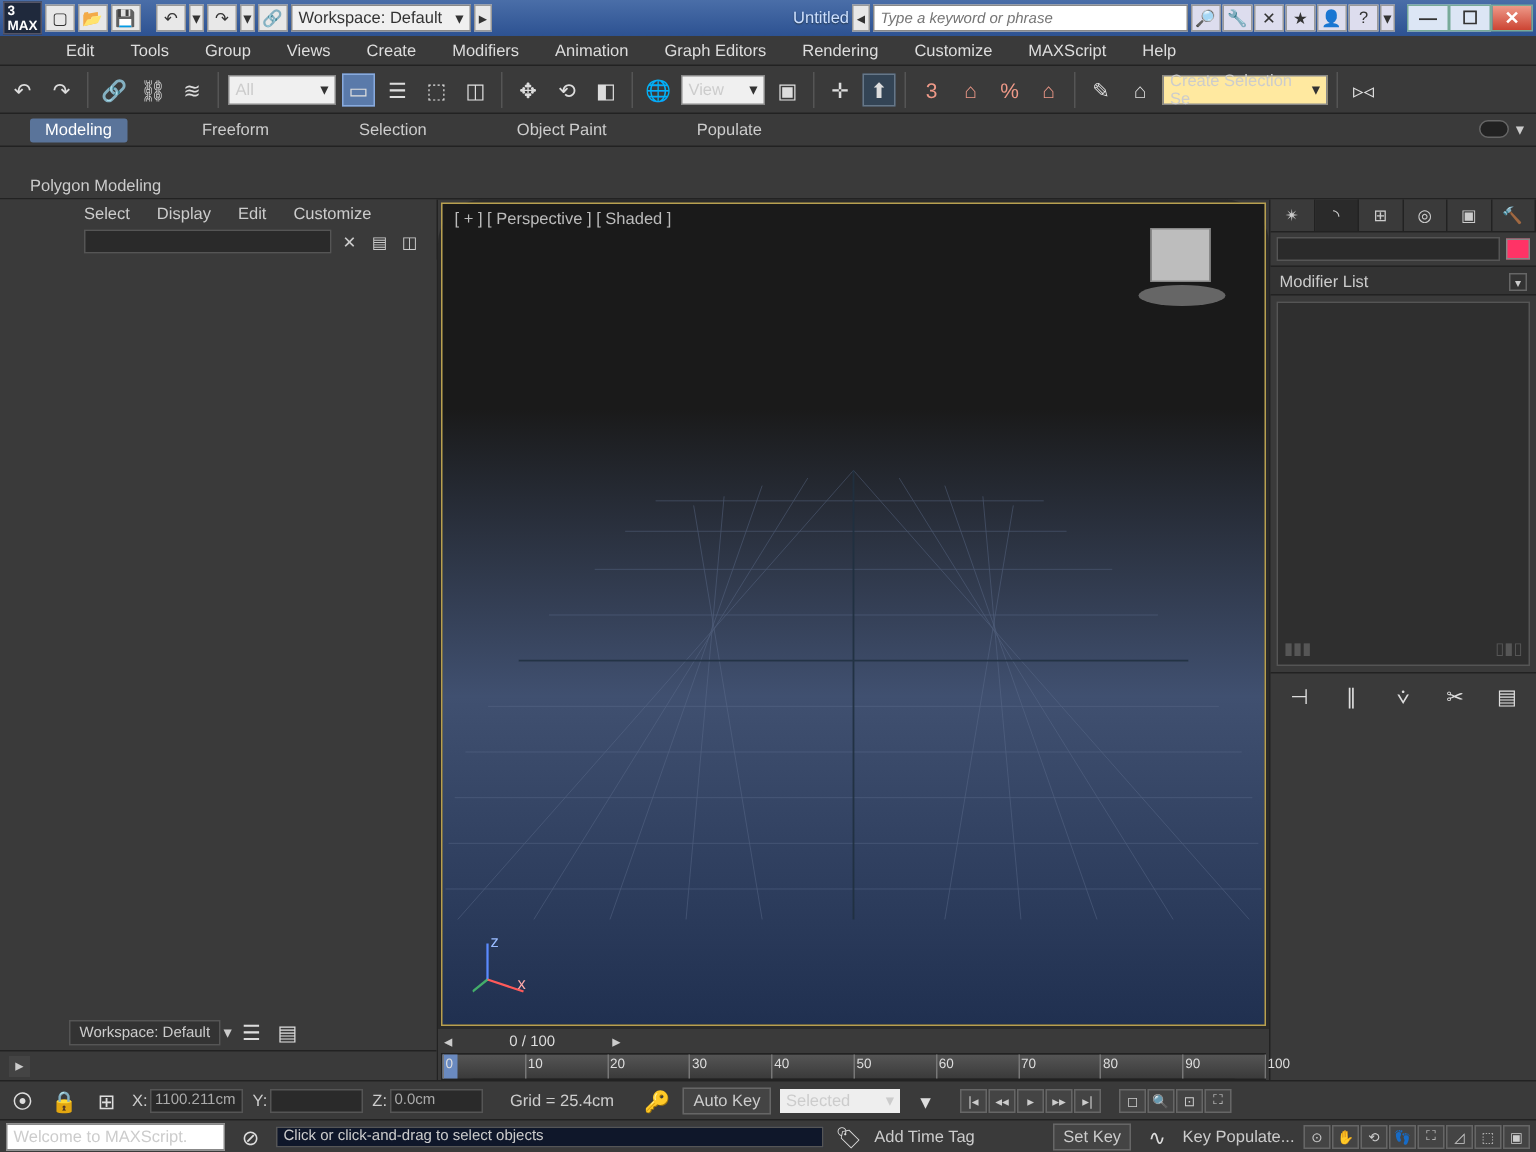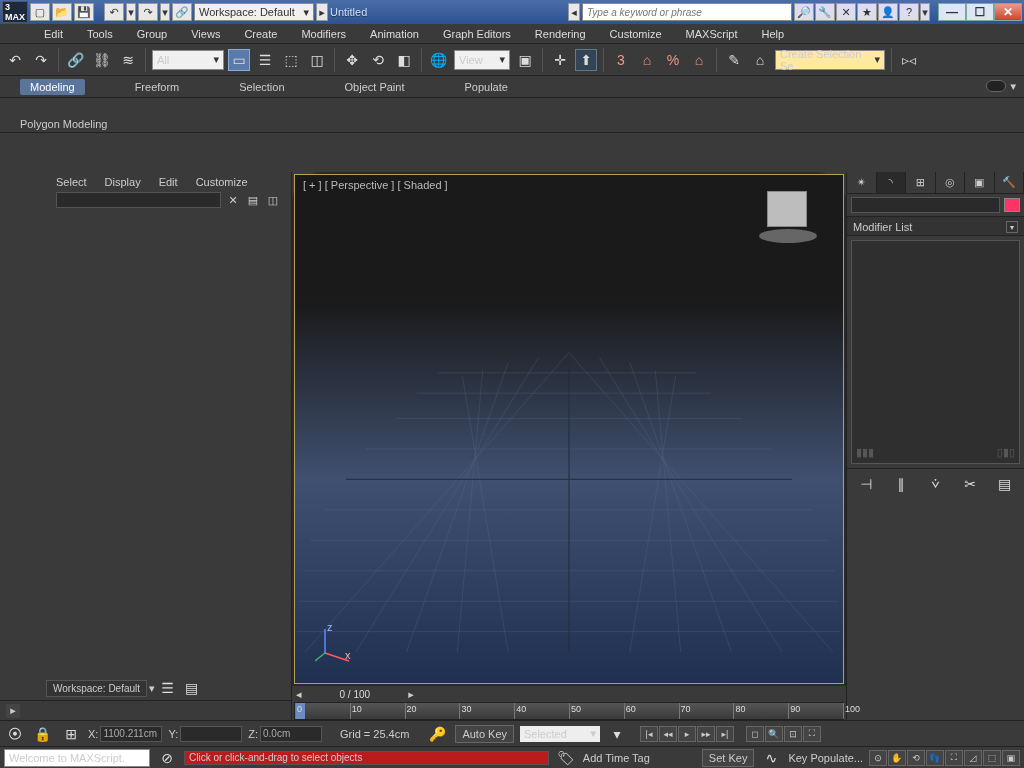--- a/index.html
+++ b/index.html
@@ -4,21 +4,21 @@
 <style>
   * { margin:0; padding:0; box-sizing:border-box; font-family:"Segoe UI",Tahoma,sans-serif; font-size:11px; color:#ccc; user-select:none; }
   body { width:1024px; height:768px; background:#3a3a3a; overflow:hidden; display:flex; flex-direction:column; }
   
   .titlebar { height:24px; background:linear-gradient(#4a6ea8,#2d5292); display:flex; align-items:center; padding:0 2px; gap:2px; }
   .app-icon { width:26px; height:22px; background:#1f293c; display:flex; align-items:center; justify-content:center; font-weight:bold; color:#fff; font-size:9px; border:1px solid #556; }
   .tb-btn { width:20px; height:18px; background:#e8e8e8; border:1px solid #999; display:flex; align-items:center; justify-content:center; color:#333; }
   .tb-sep { width:6px; }
   .workspace-combo { height:18px; width:120px; background:#f0f0f0; border:1px solid #888; display:flex; align-items:center; padding:0 4px; color:#333; font-size:10px; }
   .workspace-combo label { color:#333; }
-  .title-center { flex:1; text-align:left; color:#cde0ff; font-size:11px; text-shadow:0 1px 1px #234; }
+  .title-center { flex:1; text-align:right; color:#cde0ff; font-size:11px; text-shadow:0 1px 1px #234; }
   .tb-search { width:210px; height:18px; background:#fff; border:1px solid #888; color:#999; font-style:italic; padding:0 4px; font-size:10px; }
   .tb-right-icons { display:flex; gap:1px; }
   .tb-right-icons .tb-btn { background:#dde; }
   .win-btns { display:flex; margin-left:6px; }
   .win-btn { width:28px; height:18px; background:#dce6f5; border:1px solid #7a9; display:flex; align-items:center; justify-content:center; color:#333; font-size:12px; font-weight:bold; }
   .win-btn.close { background:linear-gradient(#e98,#c43); color:#fff; }
   
   .menubar { height:20px; background:#3a3a3a; display:flex; align-items:center; padding-left:44px; gap:24px; border-bottom:1px solid #222; }
   .menubar .mi { color:#ddd; font-size:11px; }
   
@@ -31,21 +31,21 @@
   .combo .arr { margin-left:auto; color:#333; }
   .sel-combo { background:#ffe9a0; color:#333; width:110px; }
   
   .ribbon { height:22px; background:#3a3a3a; display:flex; align-items:center; padding-left:20px; gap:40px; border-bottom:1px solid #222; }
   .ribbon .rtab { color:#ccc; font-size:11px; padding:2px 10px; }
   .ribbon .rtab.active { background:#5a749a; color:#fff; border-radius:2px; }
   .ribbon-end { margin-left:auto; margin-right:8px; display:flex; gap:4px; }
   .pill { width:20px; height:12px; background:#222; border:1px solid #666; border-radius:6px; }
   .subribbon { height:18px; background:#3a3a3a; padding-left:20px; display:flex; align-items:center; color:#ccc; font-size:11px; border-bottom:1px solid #222;margin-top:17px; }
   
-  .main { flex:1; display:flex; min-height:0;margin-top:39px; }
+  .main { flex:1; display:flex; min-height:0; }
   .scene-explorer { width:292px; background:#3a3a3a; border-right:1px solid #222; display:flex; flex-direction:column; }
   .se-menus { display:flex; gap:18px; padding:4px 10px 2px 56px; }
   .se-filter { display:flex; align-items:center; padding:2px 10px 4px 56px; gap:4px; }
   .se-filter input { flex:1; height:16px; background:#2a2a2a; border:1px solid #555; color:#ccc; }
   .se-smico { width:16px; height:16px; display:flex; align-items:center; justify-content:center; color:#ccc; }
   .se-header { background:#333; border-top:1px solid #555; border-bottom:1px solid #222; padding:2px 6px; display:flex; justify-content:space-between; }
   .se-body { flex:1; background:#3a3a3a; }
   .se-footer { height:20px; background:#3a3a3a; border-top:1px solid #222; display:flex; align-items:center; padding:0 6px; }
   .se-footer .arrow { width:14px; height:14px; background:#444; display:flex; align-items:center; justify-content:center; }
   
@@ -80,21 +80,21 @@
   
   .bottom { background:#3a3a3a; }
   .coordbar { height:26px; display:flex; align-items:center; padding:0 4px; gap:6px; border-top:1px solid #222; }
   .coord-field { display:flex; align-items:center; gap:2px; }
   .coord-field input { width:62px; height:16px; background:#2a2a2a; border:1px solid #555; color:#aaa; font-size:10px; padding:0 2px; }
   .coord-lbl { color:#ccc; }
   .btn-dark { height:18px; padding:0 6px; background:#444; border:1px solid #666; display:flex; align-items:center; font-size:10px; }
   .combo2 { height:16px; background:#eee; color:#222; padding:0 4px; display:flex; align-items:center; font-size:10px; width:80px; }
   .statusbar { height:22px; display:flex; align-items:center; padding:0 4px; gap:6px; border-top:1px solid #222; }
   .maxscript { width:146px; height:18px; background:#fff; color:#333; font-family:"Courier New",monospace; font-size:10px; padding:2px 4px; border:1px solid #888; }
-  .statusmsg { flex:1; background:#b91c1c; height:14px; border:1px solid #555; padding:0 4px; display:flex; align-items:center; font-size:10px; color:#ccc; }
+  .statusmsg { flex:1; background:#0f172a; height:14px; border:1px solid #555; padding:0 4px; display:flex; align-items:center; font-size:10px; color:#ccc; }
   .nav-btns { display:flex; gap:1px; }
   .nav { width:18px; height:16px; background:#444; border:1px solid #666; display:flex; align-items:center; justify-content:center; font-size:9px; }
   .ws-bottom { position:absolute; bottom:70px; left:46px; display:flex; align-items:center; gap:2px; background:#3a3a3a; height:20px; }
   .ws-bottom .lbl { background:#333; padding:2px 6px; border:1px solid #555; font-size:10px; }
 </style>
 </head>
 <body>
 
 <div class="titlebar">
   <div class="app-icon">3<br>MAX</div>

